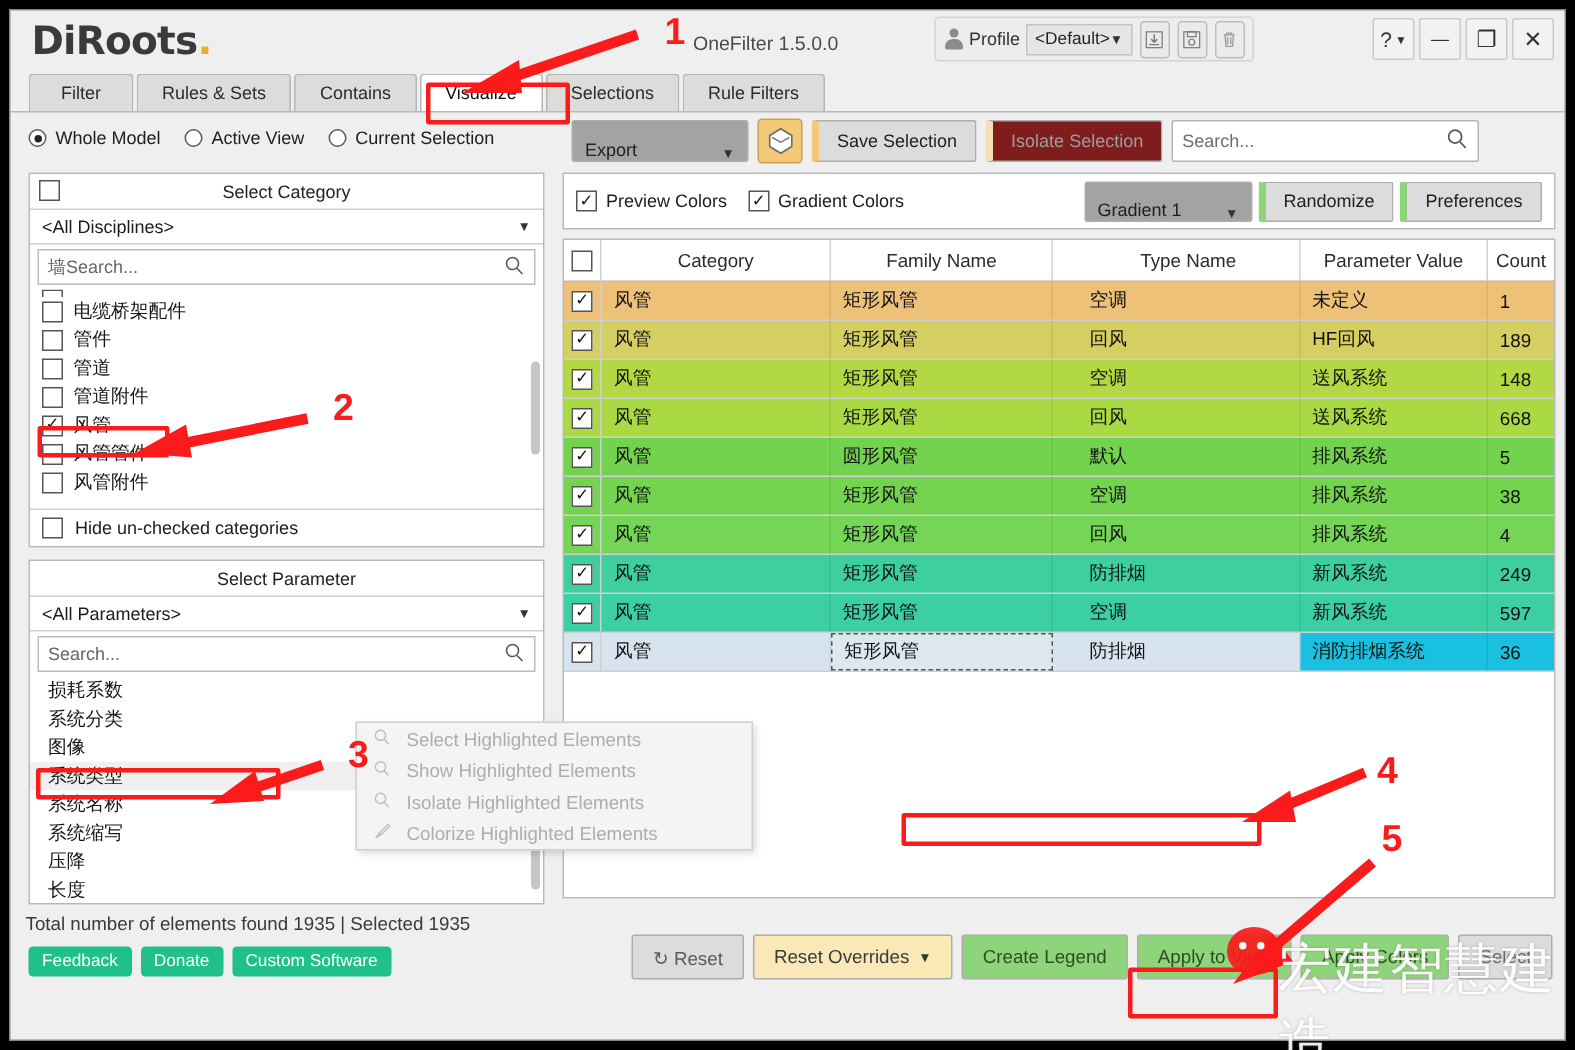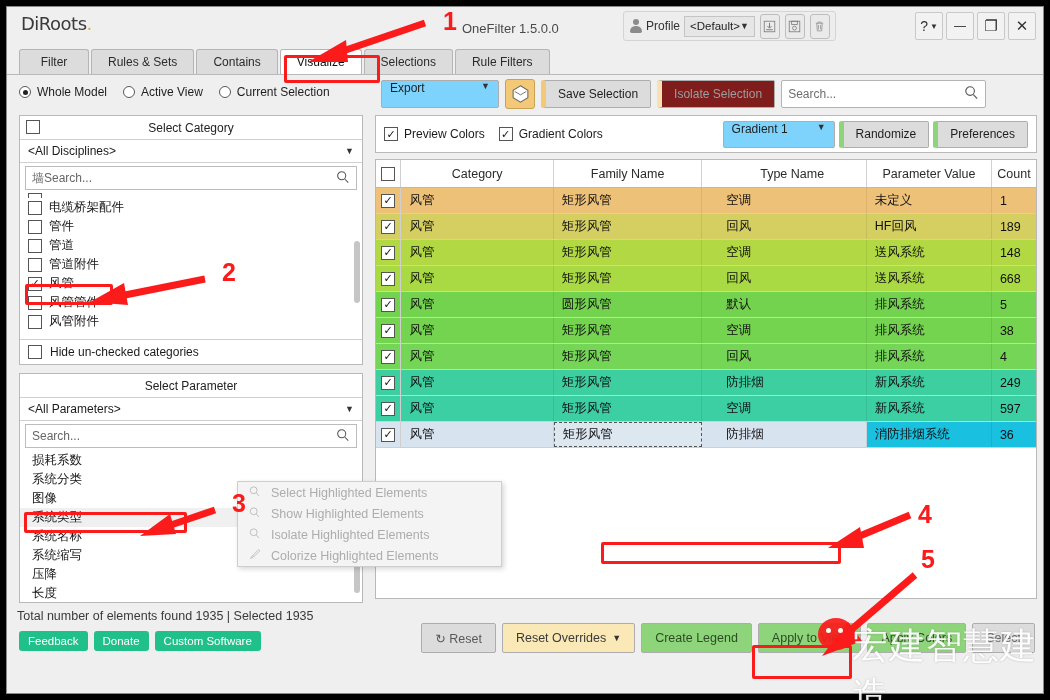--- a/index.html
+++ b/index.html
@@ -15,21 +15,21 @@
   }
   .window{
     position:absolute; left:6px; top:6px; width:1038px; height:688px;
     background:#efefef; border:1px solid #8a8a8a;
   }
 
   
   .titlebar{ position:relative; height:42px; }
   .logo{
     position:absolute; left:14px; top:6px;
-    font-size:18px; font-weight:normal; letter-spacing:-0.5px;
+    font-size:26px; font-weight:bold; letter-spacing:-0.5px;
     color:#3a3a3a; font-family:"DejaVu Sans",sans-serif;
   }
   .logo .dot{ color:#f0a832; }
   .apptitle{
     position:absolute; left:455px; top:14px;
     font-size:13px; color:#4a4a4a;
   }
   .profilebox{
     position:absolute; left:616px; top:4px; width:213px; height:30px;
     background:#ededed; border:1px solid #d4d4d4; border-radius:3px;
@@ -76,22 +76,22 @@
   
   .content{ position:absolute; left:0; top:68px; width:1036px; height:562px; }
 
   .radiorow{ position:absolute; left:12px; top:10px; display:flex; gap:16px; align-items:center; }
   .radio{ display:flex; align-items:center; gap:6px; font-size:12px; color:#1e1e1e; }
   .rb{ width:12px;height:12px;border:1px solid #5a5a5a; border-radius:50%; background:#fff; position:relative; }
   .rb.on::after{ content:""; position:absolute; left:2.5px; top:2.5px; width:5px;height:5px;border-radius:50%; background:#222; }
 
   .topbar{ position:absolute; left:374px; top:4px; display:flex; gap:6px; align-items:center; }
   .sel{
-    width:118px; height:28px; background:#7dd3fc; border:1px solid #adadad;
-    display:flex; align-items:flex-start; justify-content:space-between; padding:0 8px;
+    width:118px; height:28px; background:#a3a3a3; border:1px solid #adadad;
+    display:flex; align-items:flex-end; justify-content:space-between; padding:0 8px;
     font-size:12px; color:#1e1e1e; border-radius:2px;
   }
   .hexbtn{
     width:30px;height:30px; background:#f3c978; border:1px solid #c9a255;
     border-radius:3px; display:flex;align-items:center;justify-content:center;
   }
   .btn{
     height:28px; padding:0 12px; display:flex; align-items:center; justify-content:center;
     font-size:12px; border:1px solid #adadad; background:#dcdcdc; color:#1e1e1e;
     border-radius:2px; white-space:nowrap;

